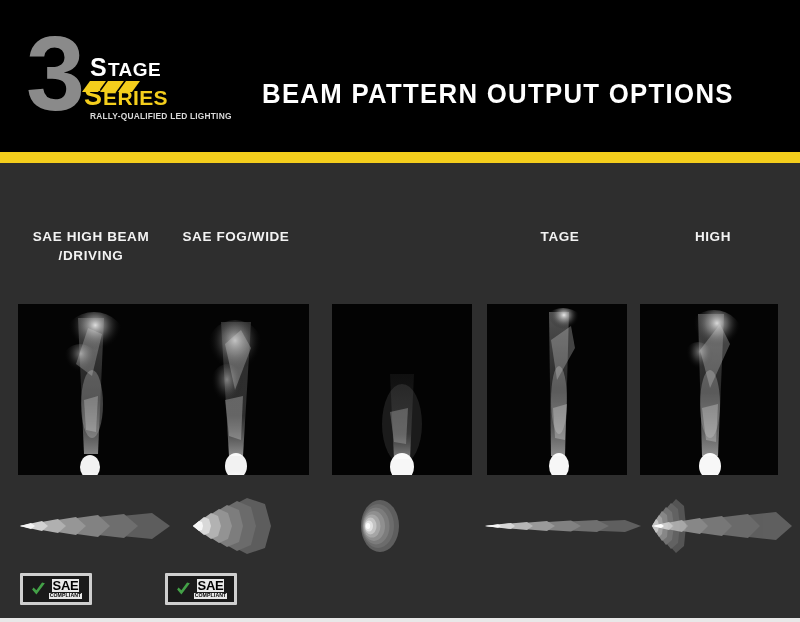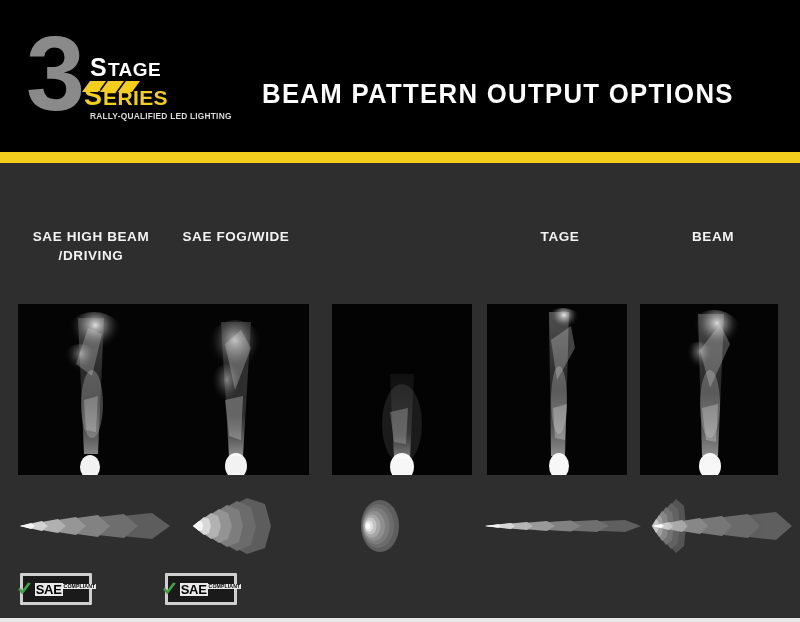--- a/index.html
+++ b/index.html
@@ -136,21 +136,22 @@
     background: #1a1a1a;
     display: flex;
     align-items: center;
     justify-content: center;
     gap: 2px;
     padding: 1px 2px;
   }
   .badge-check { flex: 0 0 auto; }
   .badge-text {
     display: flex;
-    align-items: flex-start;
+    flex-direction: column;
+    align-items: center;
     line-height: 1;
   }
   .badge-sae {
     color: #000000;
     background: #e9e9e9;
     font-size: 13px;
     font-weight: bold;
     letter-spacing: -0.3px;
     padding: 0 1px;
   }
@@ -411,21 +412,21 @@
             <path d="M0,0 L62,-5 L70,0 L62,5 Z" fill="#999999"></path>
             <path d="M0,0 L42,-4 L48,0 L42,4 Z" fill="#b6b6b6"></path>
             <path d="M0,0 L26,-3 L30,0 L26,3 Z" fill="#d6d6d6"></path>
             <path d="M0,0 L13,-1.8 L16,0 L13,1.8 Z" fill="#f6f6f6"></path>
           </g>
         </svg>
       </div>
     </div>
 
     <div class="col c4">
-      <div class="col-label">BEAM</div>
+      <div class="col-label">HIGH</div>
 
       <div class="photo">
         <svg viewBox="0 0 138 171" preserveAspectRatio="none">
           <defs>
             <radialGradient id="p4a" cx="55%" cy="22%" r="40%">
               <stop offset="0%" stop-color="#eaeaea" stop-opacity=".9"></stop>
               <stop offset="45%" stop-color="#9a9a9a" stop-opacity=".5"></stop>
               <stop offset="100%" stop-color="#000" stop-opacity="0"></stop>
             </radialGradient>
             <radialGradient id="p4b" cx="50%" cy="93%" r="28%">

